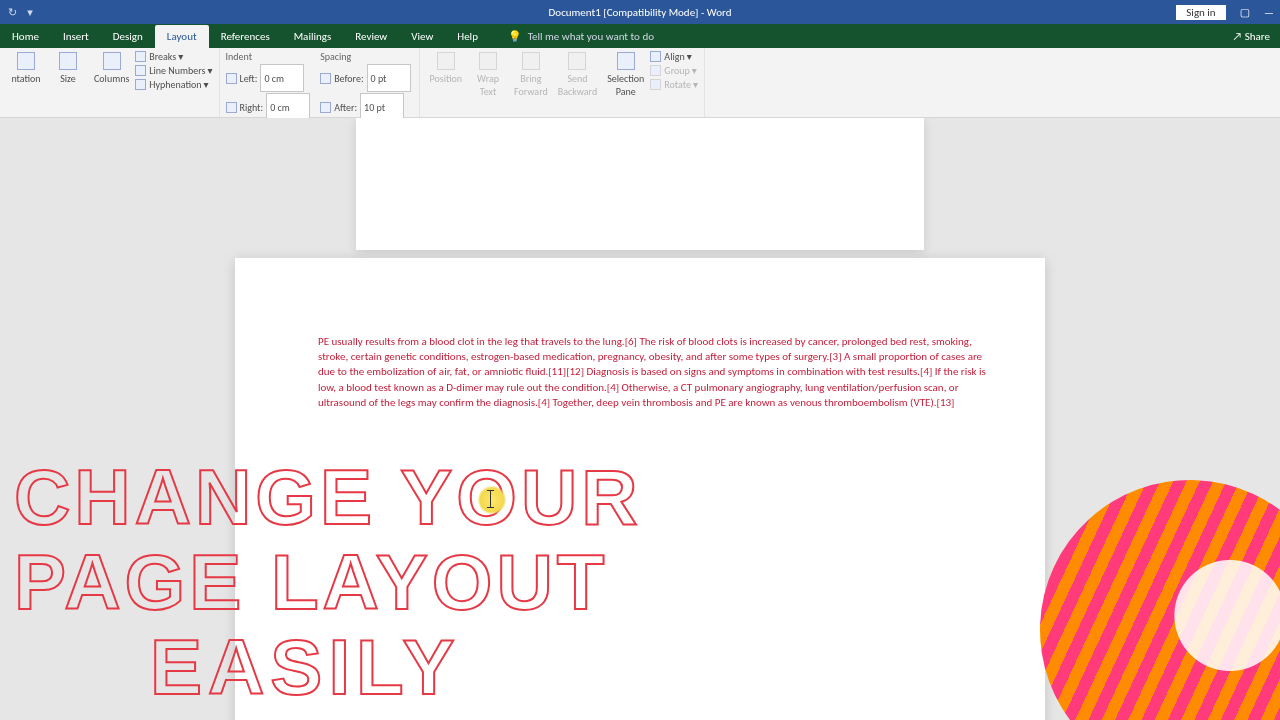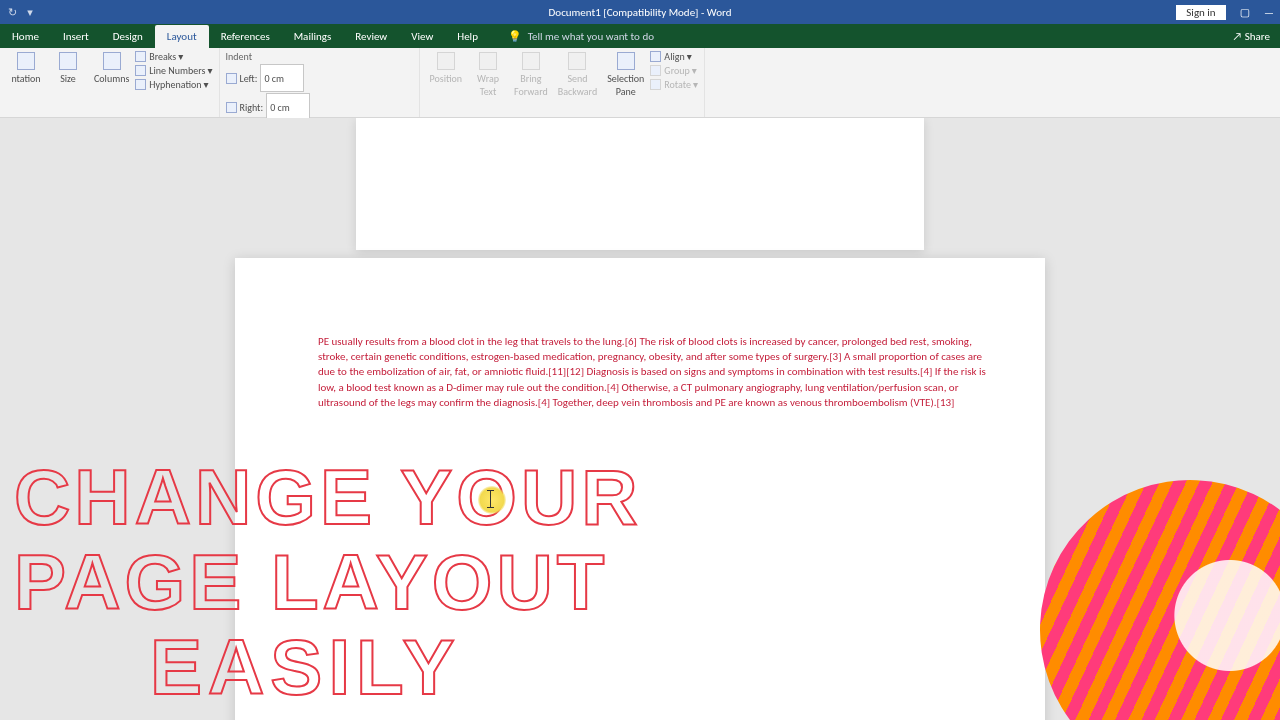--- a/index.html
+++ b/index.html
@@ -129,20 +129,33 @@
             <div class="ic"></div>
             <span>Left:</span>
             <div class="spin">0 cm</div>
           </div>
         <div class="row">
             <div class="ic"></div>
             <span>Right:</span>
             <div class="spin">0 cm</div>
           </div>
       </div>
+      <div class="stack" style="margin-left:8px;">
+        <div class="row" style="color:#666;">Spacing</div>
+        <div class="row">
+            <div class="ic"></div>
+            <span>Before:</span>
+            <div class="spin">0 pt</div>
+          </div>
+        <div class="row">
+            <div class="ic"></div>
+            <span>After:</span>
+            <div class="spin">10 pt</div>
+          </div>
+      </div>
     </div>
     <div class="group-label">Paragraph</div>
   </div>
 
   <div class="group" style="min-width:250px;">
     <div class="group-body">
       <div class="btn disabled">
           <div class="icon"></div>
           <span>Position</span>
         </div>

